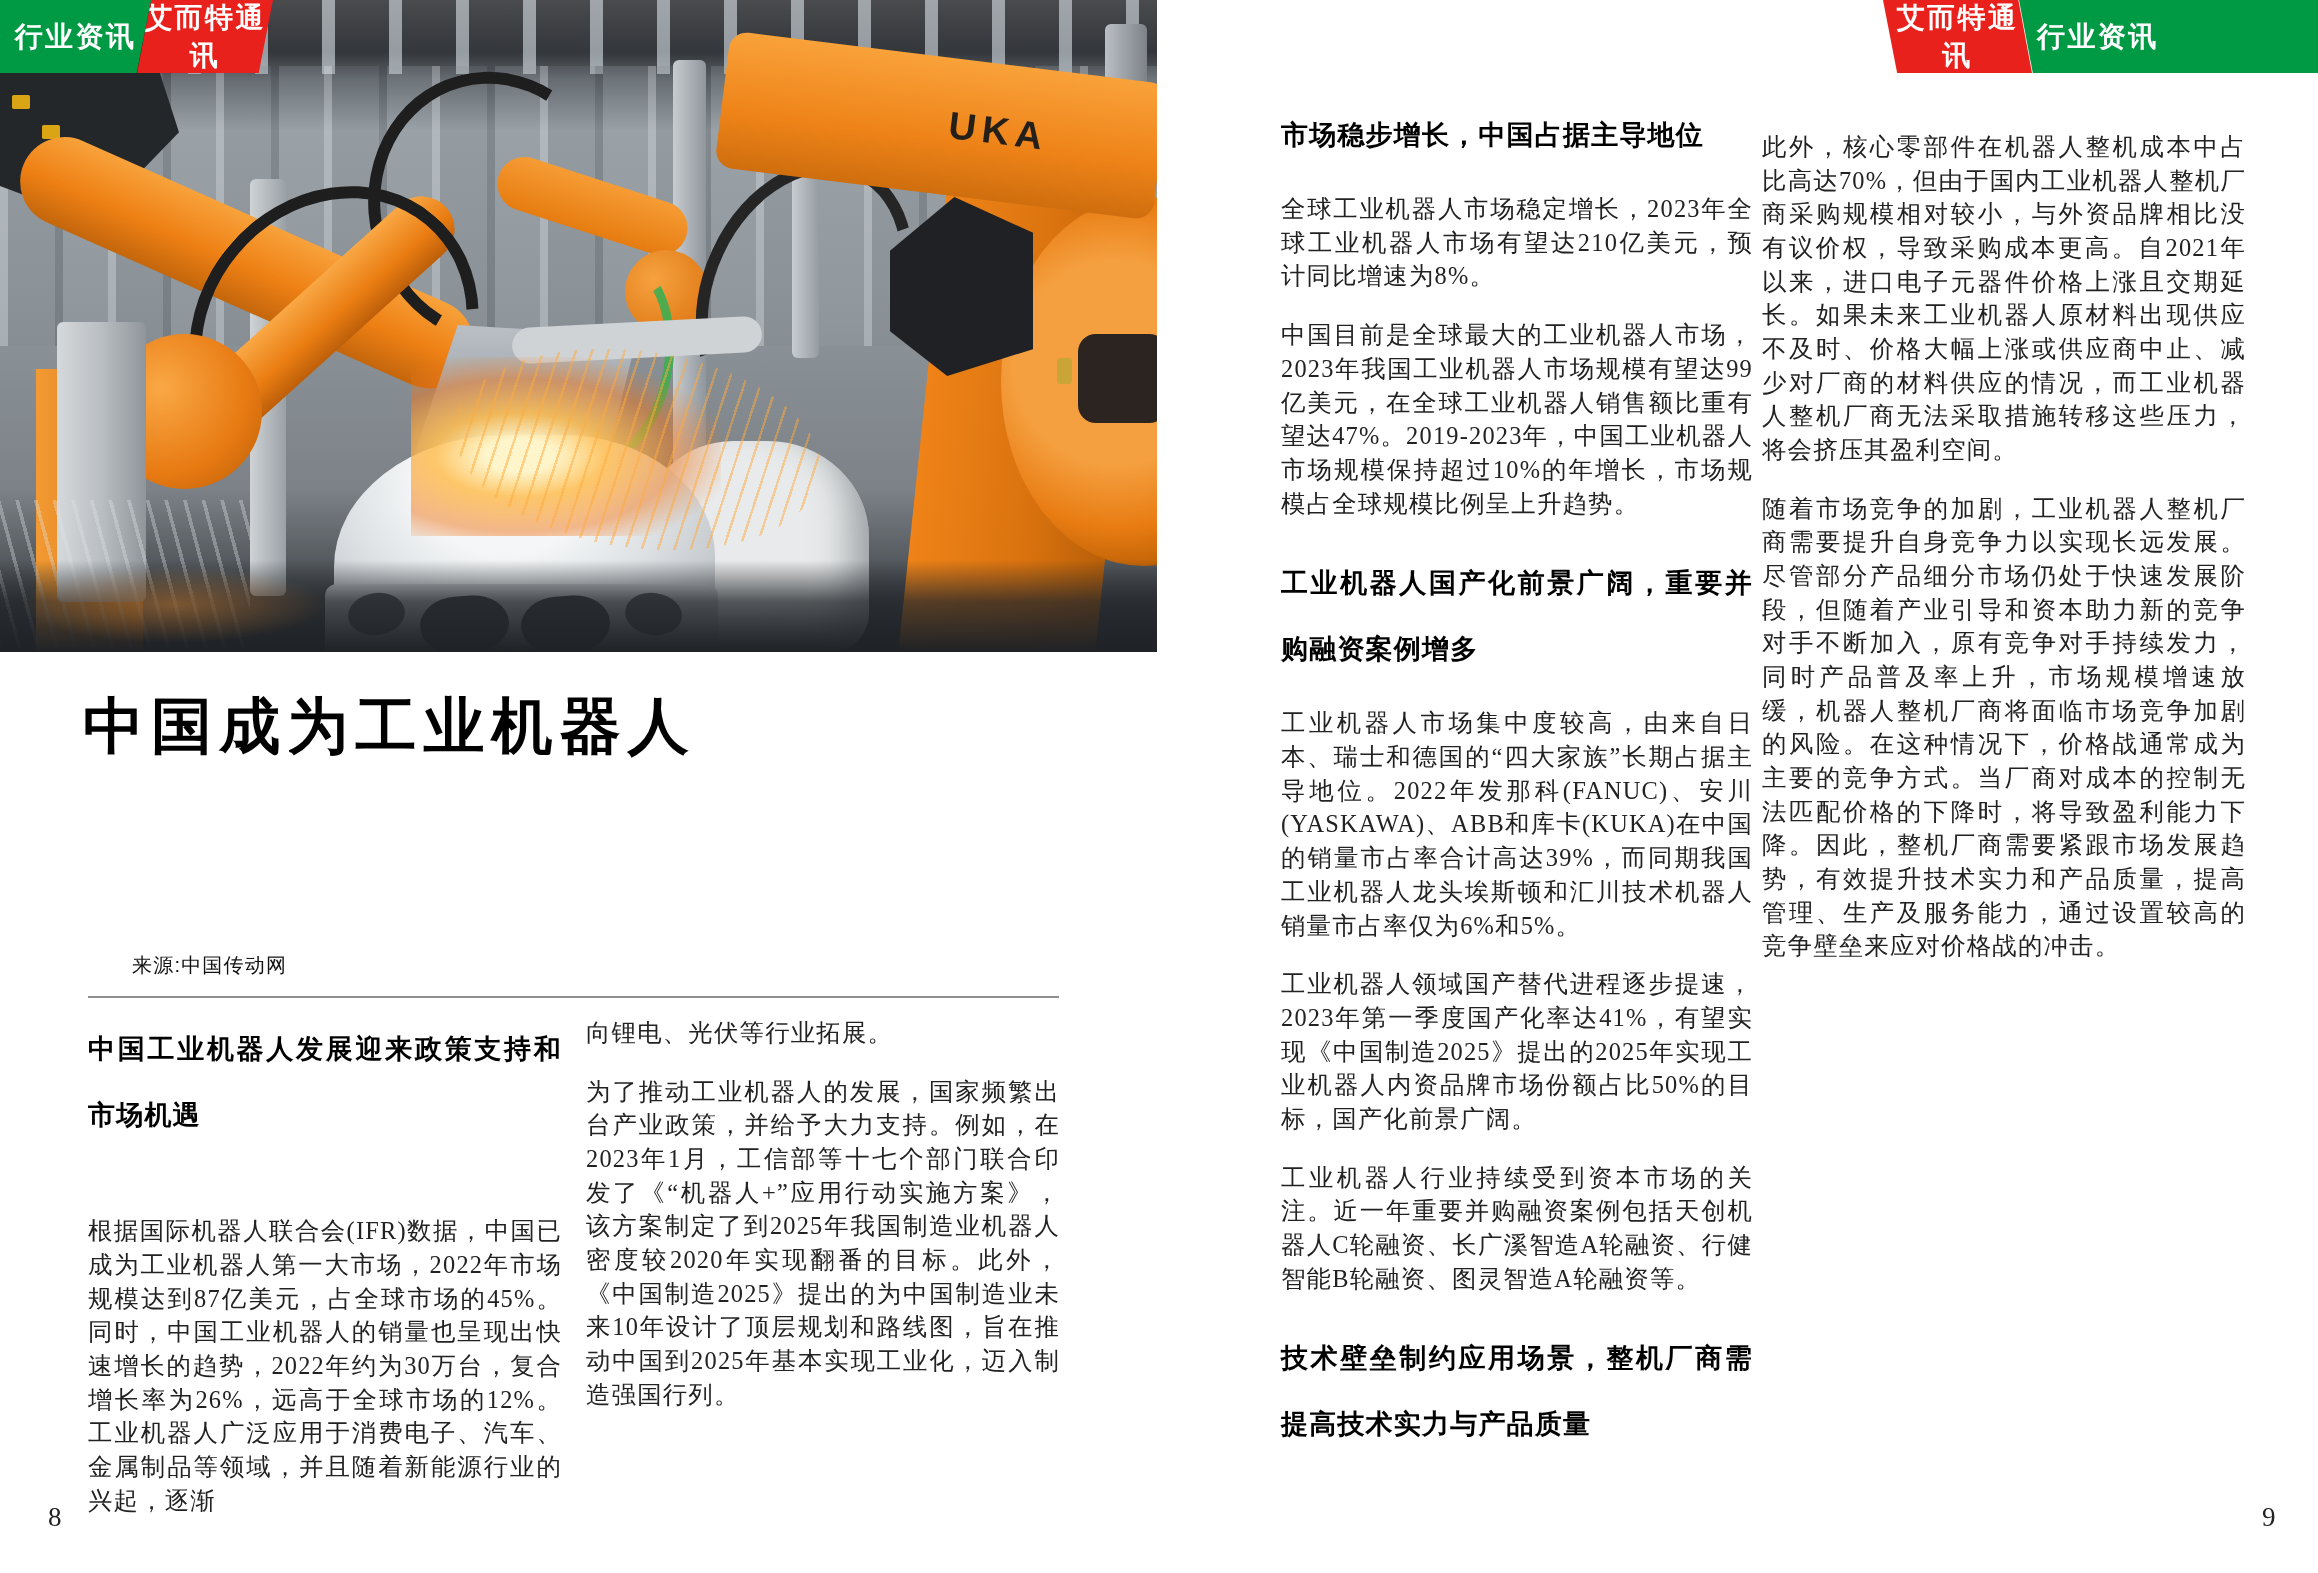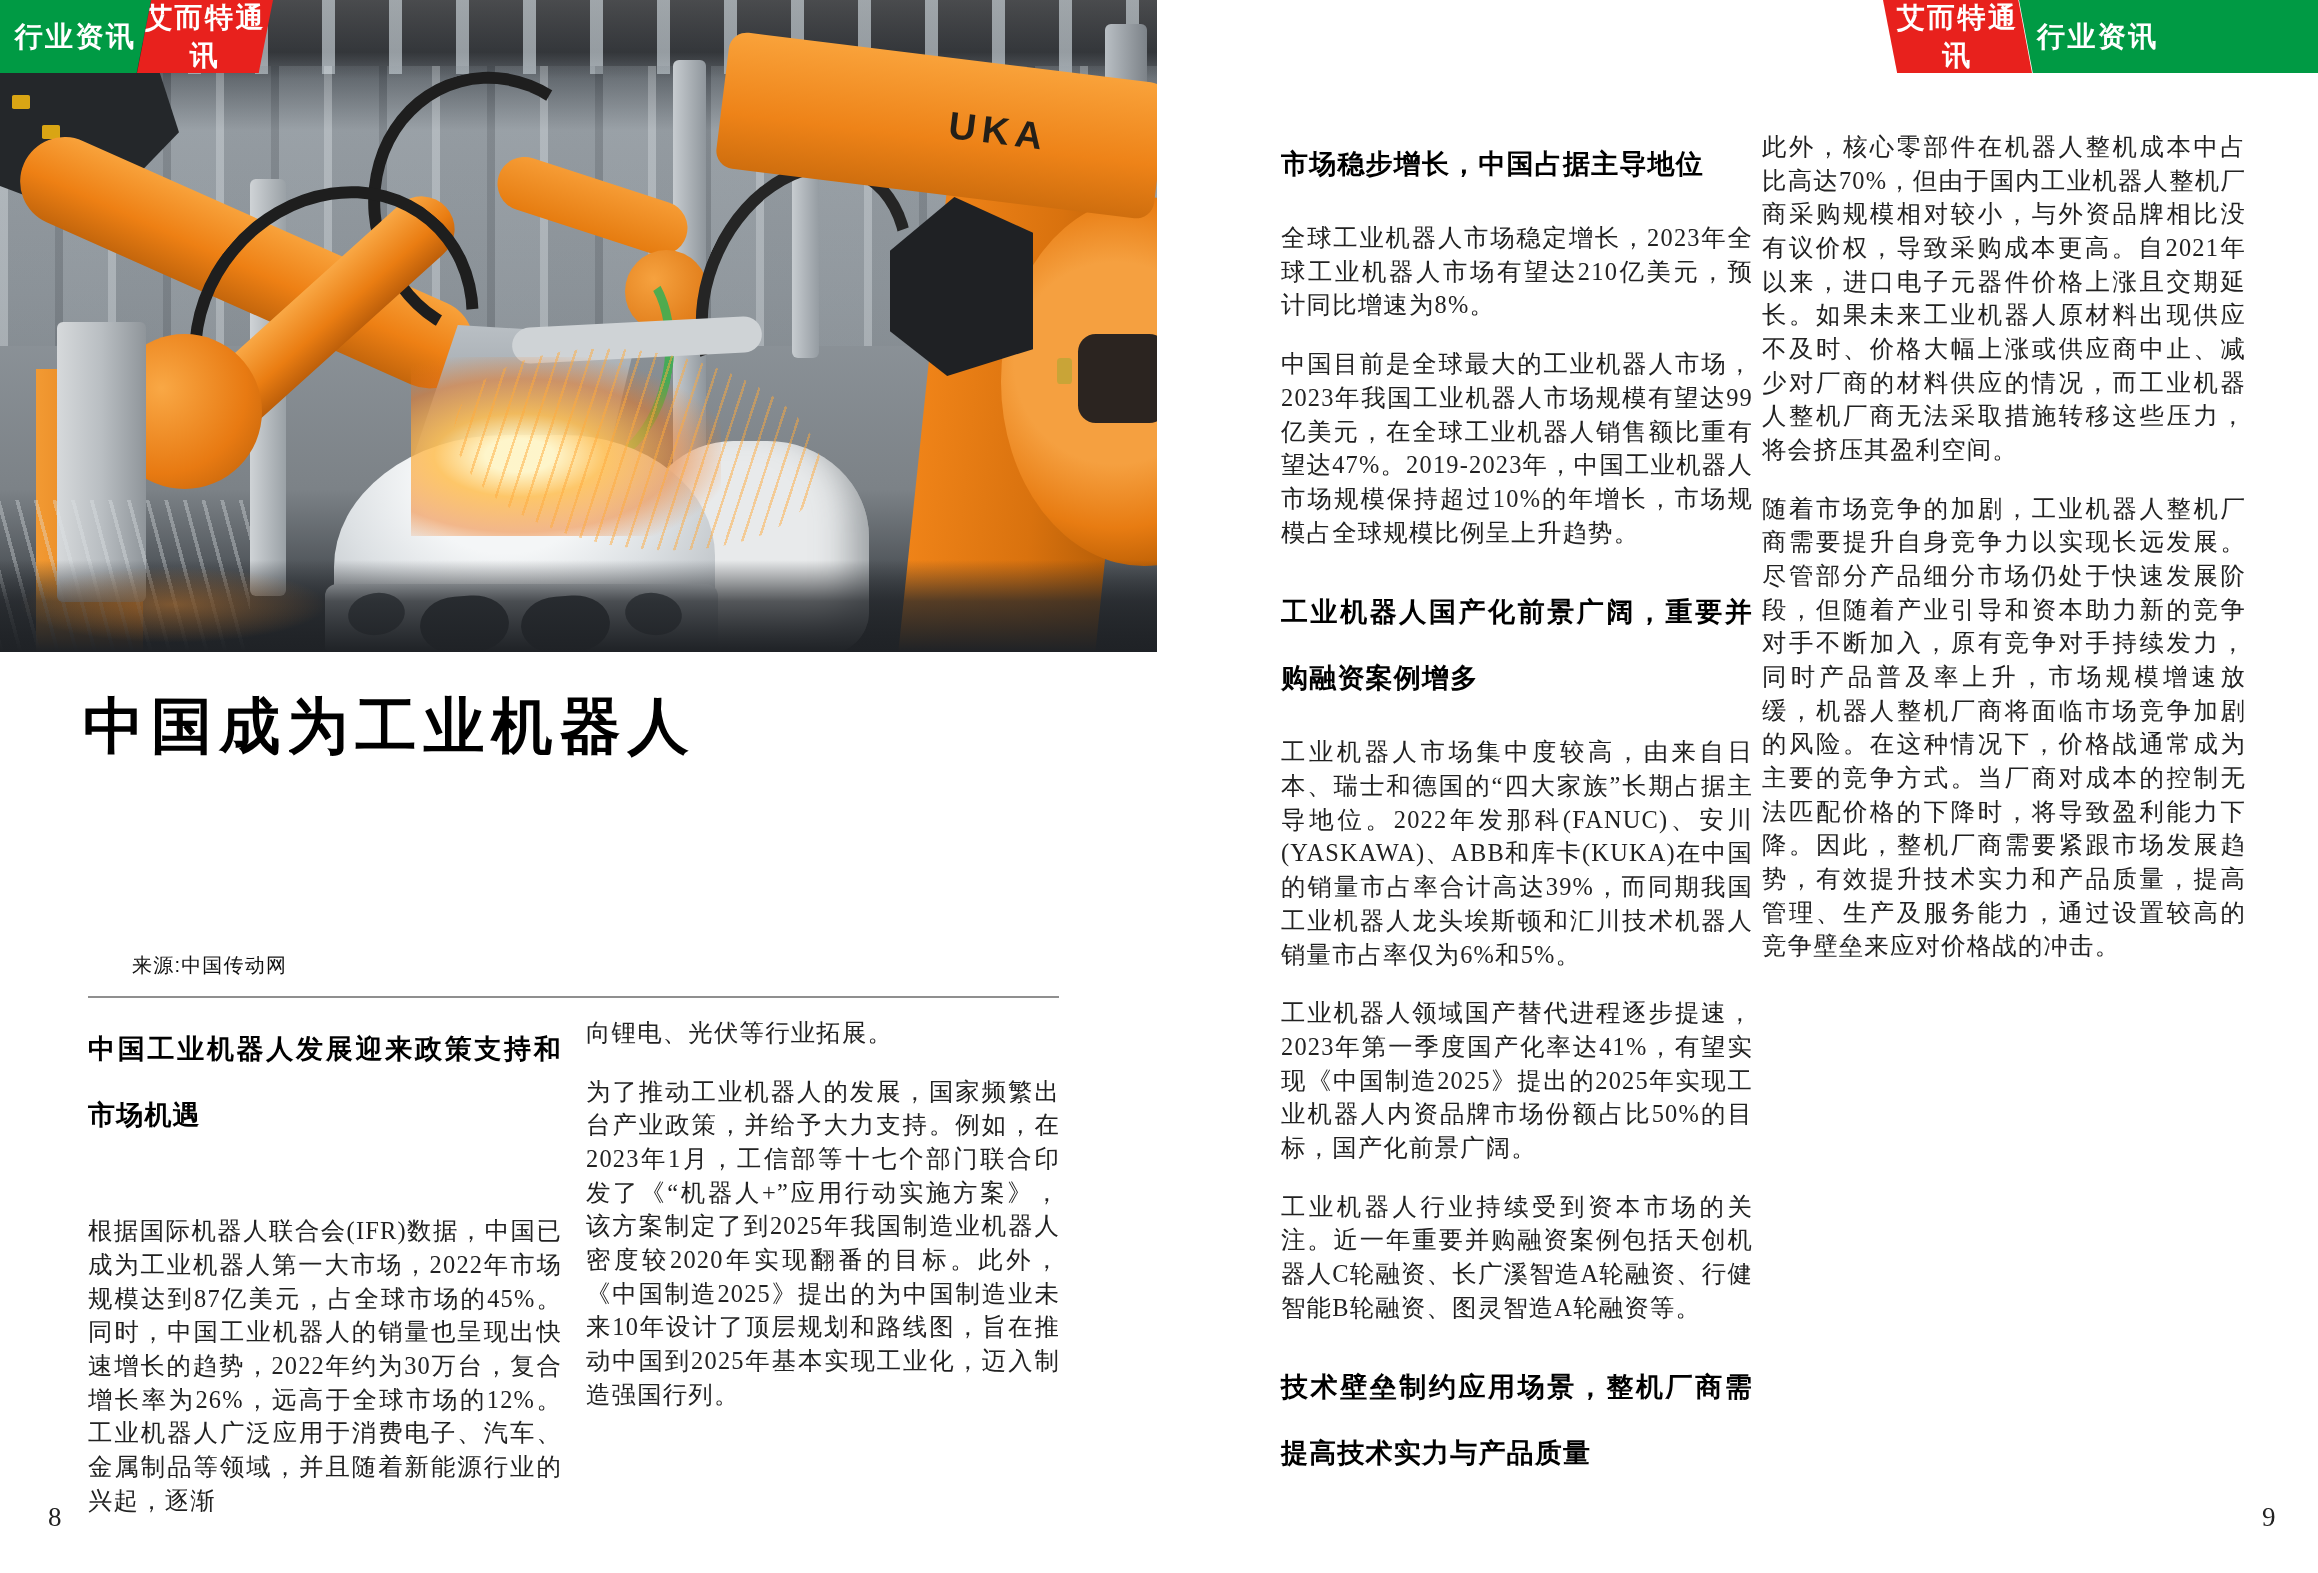--- a/index.html
+++ b/index.html
@@ -102,21 +102,21 @@
   .fglow{left:18px;top:566px;width:310px;height:77px;opacity:.5;
     background:radial-gradient(ellipse,rgba(250,150,50,.8),rgba(250,150,50,0) 70%);}
 
   
   .title{left:83px;top:685px;width:1013px;color:#000;font-weight:700;
     font-size:61px;line-height:83px;letter-spacing:7.1px;}
   .source{left:104px;top:952px;font-size:20px;letter-spacing:1.2px;color:#111;margin-left:28px;}
   .rule{left:88px;top:996px;width:971px;height:1.8px;background:#8f8f8f;}
   .colsL{left:88px;top:1016px;width:972px;display:flex;gap:24px;}
   .colsL>div{width:474px;}
-  .colR1{left:1281px;top:131px;width:472px;}
+  .colR1{left:1281px;top:102px;width:472px;}
   .colR2{left:1762px;top:130px;width:484px;}
   .bodycol p{font-size:24.4px;line-height:1.38;letter-spacing:1.2px;margin:0 0 25px;
     text-align:justify;color:#222;font-family:"Liberation Serif","DejaVu Serif",serif;}
   .bodycol h3{font-size:27px;line-height:2.45;letter-spacing:1.2px;margin:0 0 24px;color:#000;
     font-weight:bold;font-family:"Liberation Sans",sans-serif;text-align:justify;}
   .bodycol h3.gap-top{margin-top:30px;}
   .colsL h3{margin-bottom:66px;}
   .pagenum{font-family:"Liberation Serif","DejaVu Serif",serif;font-size:27px;color:#222;}
   .pn-l{left:48px;top:1502px;}
   .pn-r{left:2262px;top:1502px;}

